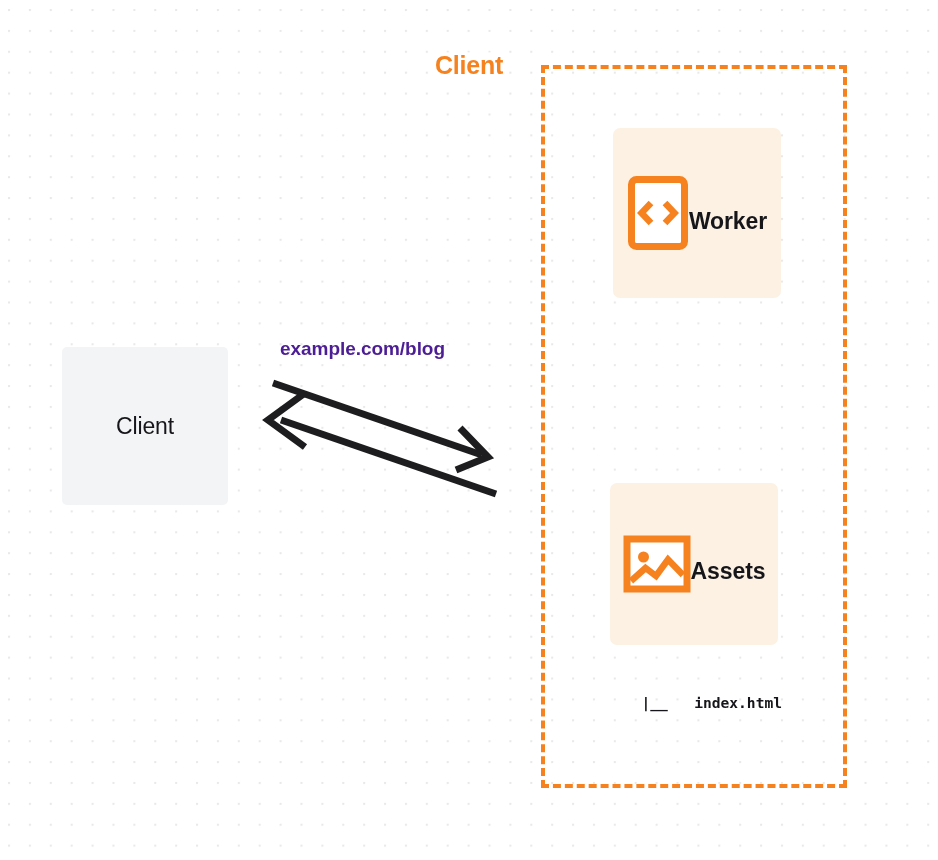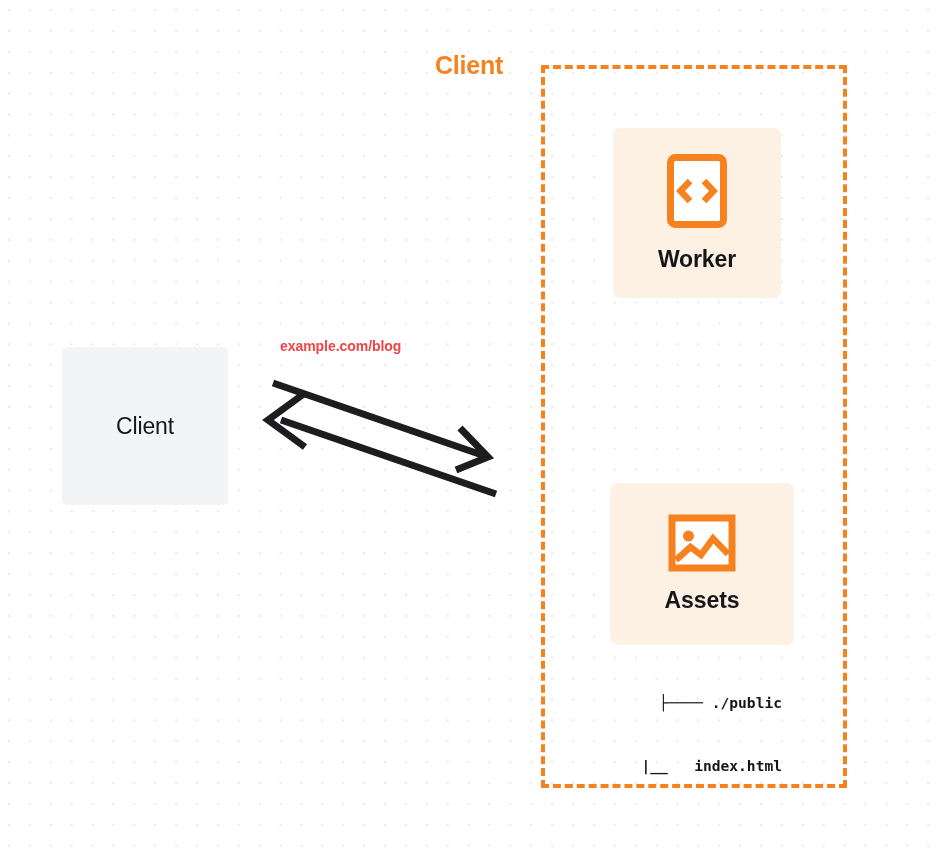--- a/index.html
+++ b/index.html
@@ -46,23 +46,23 @@
     font-weight: normal;
     color: #16161a;
     letter-spacing: -0.1px;
   }
 
   
   #flow-label {
     position: absolute;
     left: 280px;
     top: 338px;
-    font-size: 14px;
-    font-weight: bold;
-    color: #ef4444;
+    font-size: 19px;
+    font-weight: bold;
+    color: #4c1d95;
     letter-spacing: -0.05px;
     white-space: nowrap;
     z-index: 3;
   }
   #arrow-svg {
     position: absolute;
     left: 0;
     top: 0;
     width: 938px;
     height: 860px;
@@ -96,35 +96,35 @@
     z-index: 4;
     white-space: nowrap;
   }
 
   
   .card {
     position: absolute;
     background: #fdf1e4;
     border-radius: 7px;
     display: flex;
-    flex-direction: column;
+    flex-direction: row;
     align-items: center;
     z-index: 3;
   }
   #worker-card {
     left: 613px;
     top: 128px;
     width: 168px;
     height: 170px;
     justify-content: center;
   }
   #assets-card {
     left: 610px;
     top: 483px;
-    width: 184px;
+    width: 168px;
     height: 162px;
     justify-content: center;
   }
   .card .node-title {
     font-size: 23px;
     font-weight: bold;
     color: #16161a;
     letter-spacing: -0.1px;
   }
   #worker-card .node-title { margin-top: 17px; }
@@ -194,16 +194,15 @@
     <svg width="68" height="58" viewBox="0 0 68 58" xmlns="http://www.w3.org/2000/svg">
       <rect x="4" y="4" width="60" height="50" fill="#ffffff" stroke="#f6821f" stroke-width="7"></rect>
       <circle cx="20.5" cy="22" r="5.5" fill="#f6821f"></circle>
       <path d="M8 46 L22.5 33 L33 41 L45 24.5 L60 40" fill="none" stroke="#f6821f" stroke-width="6.5" stroke-linecap="butt" stroke-linejoin="miter"></path>
     </svg>
   </span>
   <span class="node-title">Assets</span>
 </div>
 
 <div id="asset-tree">
-  <span class="tree-row">├──── ./public</span>
   <span class="tree-row">  |__   index.html</span>
   
 </div>
 
 </body></html>

